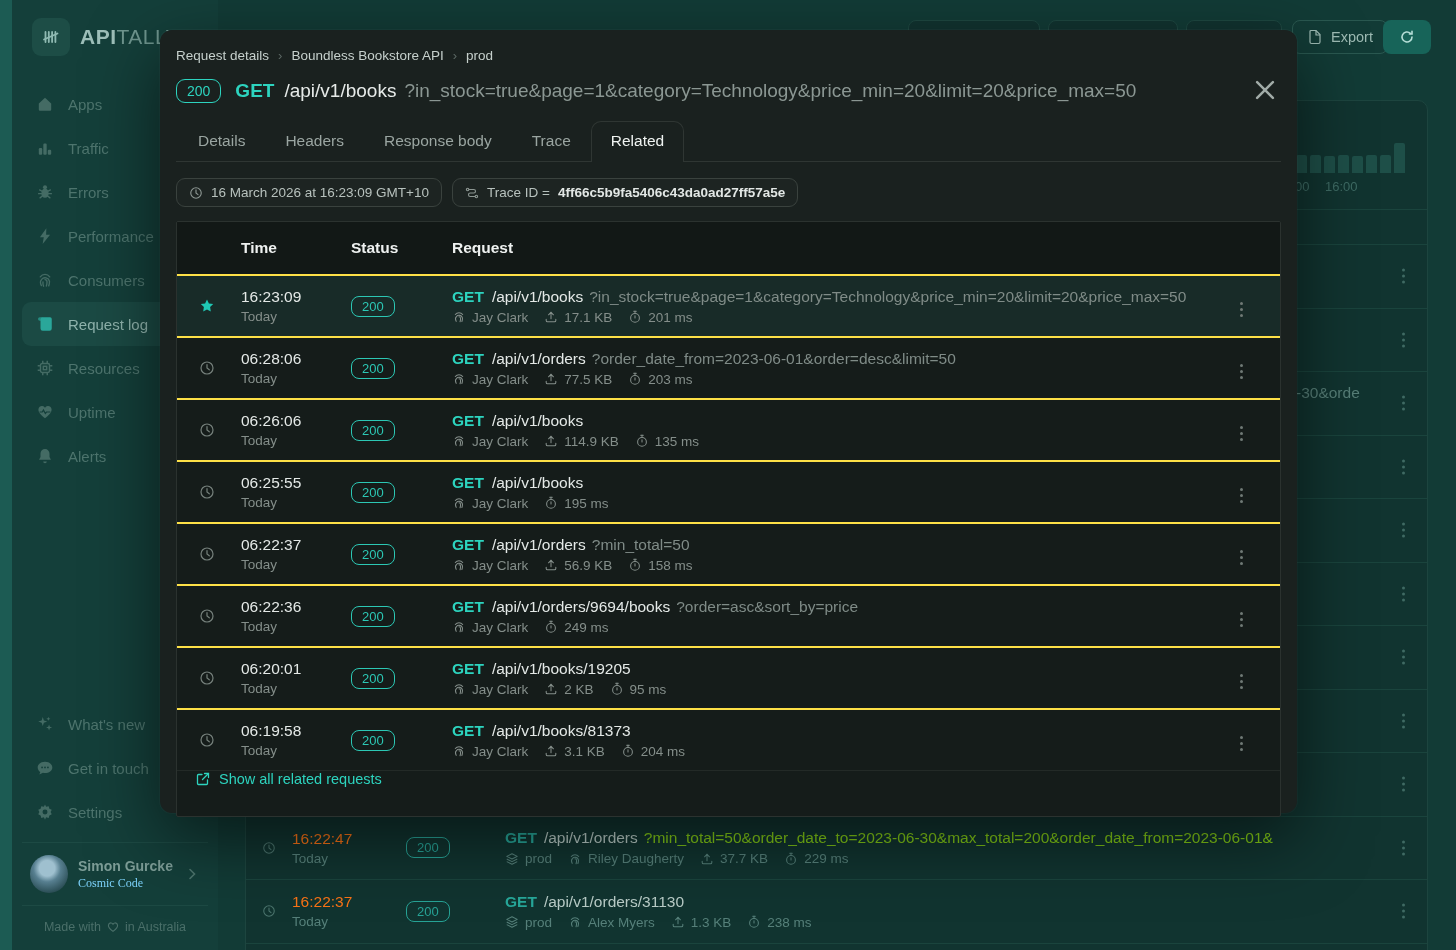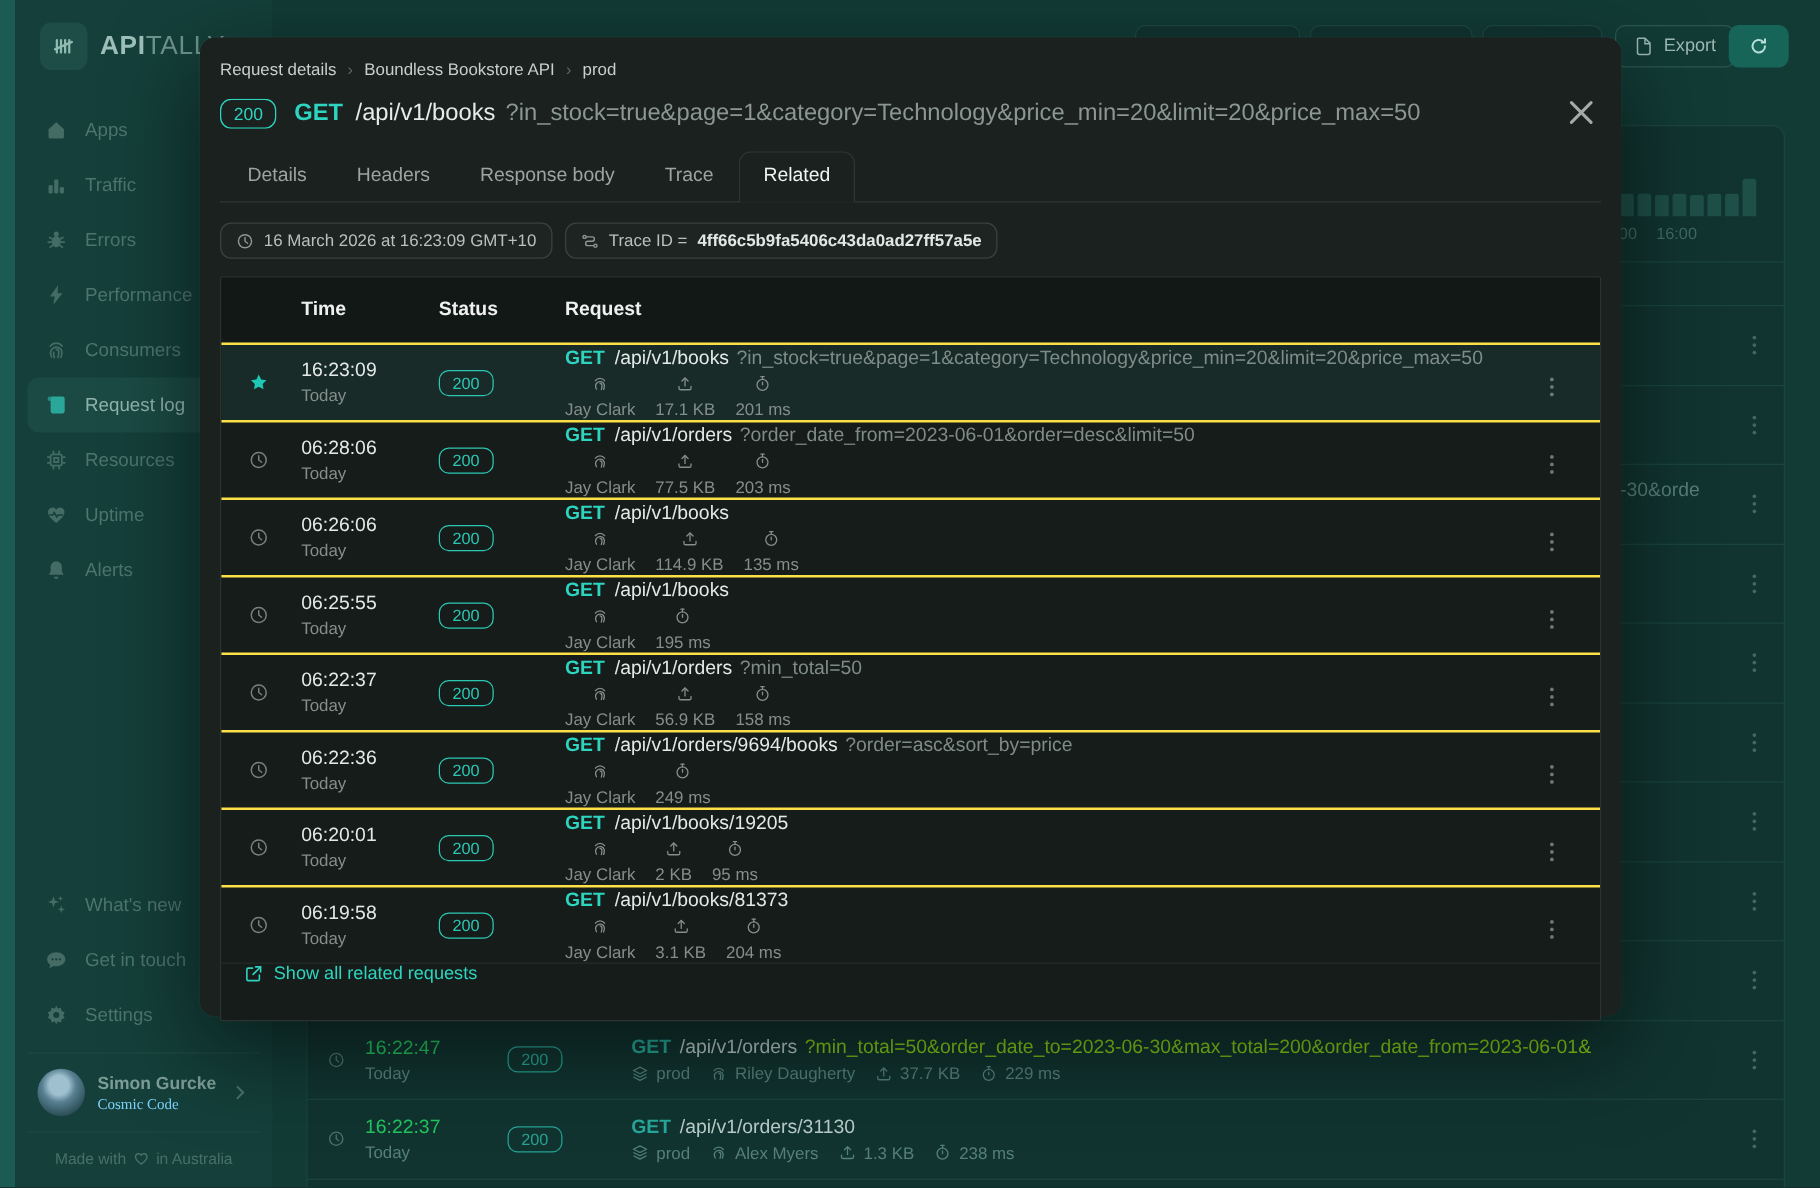--- a/index.html
+++ b/index.html
@@ -36,21 +36,21 @@
   .bgchart-bars i { display:block; width:11px; background:#1e4f48; border-radius:2px 2px 0 0; }
   .bgchart-labels { position:absolute; right:0; top:78px; width:190px; font-size:13px; color:#3e6b64; }
   .bgchart-labels span { position:absolute; top:0; }
   .bgchart-divider { position:absolute; left:0; right:0; top:108px; border-top:1px solid #1a443d; }
   .bgtable { position:absolute; left:0; right:0; top:143px; }
   .bgrow { position:relative; height:63.5px; border-top:1px solid #1a443d; }
   .bgrow .kebab { position:absolute; right:18px; top:50%; transform:translateY(-50%); }
   .fragment { position:absolute; left:1050px; top:12px; font-size:15.5px; color:#577f78; white-space:nowrap; }
   .bgrow-grid { display:grid; grid-template-columns:30px 114px 99px 1fr 44px; align-items:center; height:100%; padding-left:16px; overflow:hidden; }
   .bgrow .ricon { color:#4c756e; }
-  .bg-t1 { font-size:15.5px; color:#22c55e; }
+  .bg-t1 { font-size:15.5px; color:#f97316; }
   .bg-t2 { font-size:13.5px; color:#56807a; margin-top:3px; }
   .bg-badge { display:inline-block; border:1px solid #27a396; color:#27a396; font-size:13px; padding:2px 10px; border-radius:8px; }
   .bg-line1 { font-size:15.5px; white-space:nowrap; overflow:hidden; }
   .bg-line1 .method { color:#27a89a; font-weight:700; margin-right:7px; }
   .bg-line1 .path { color:#b9ccc7; }
   .bg-line1 .query { color:#84cc16; margin-left:6px; }
   .bg-line2 { display:flex; gap:16px; align-items:center; font-size:13.5px; color:#56807a; margin-top:4px; }
   .bg-line2 .seg { display:flex; gap:6px; align-items:center; }
 
   .kebab { display:inline-flex; flex-direction:column; gap:3px; cursor:pointer; padding:4px; }
@@ -85,21 +85,21 @@
   .mrow.starred .ricon.star { display:inline-flex; }
   .t1 { font-size:15.5px; color:#e4e9e7; }
   .t2 { font-size:13.5px; color:#848e8a; margin-top:3px; }
   .row-badge { display:inline-block; border:1px solid #2cc7b4; color:#2cc7b4; font-size:13px; padding:2px 10px; border-radius:8px; }
   .req-cell { overflow:hidden; }
   .rline1 { font-size:15.5px; white-space:nowrap; overflow:hidden; }
   .rline1 .method { color:#2dd4bf; font-weight:700; margin-right:8px; }
   .rline1 .path { color:#e4e9e7; }
   .rline1 .query { color:#7f8b87; margin-left:6px; }
   .rline2 { display:flex; gap:16px; align-items:center; font-size:13.5px; color:#848e8a; margin-top:4px; }
-  .rline2 .seg { display:flex; gap:6px; align-items:center;flex-direction:column; }
+  .rline2 .seg { display:flex; gap:6px; align-items:center; }
   .mrow .kebab i { background:#6f7975; }
   .rel-footer { height:46px; border-top:1px solid #232a27; display:flex; align-items:flex-start; padding-left:18px; }
   .footer-link { display:flex; align-items:center; gap:8px; color:#2dd4bf; font-size:14.5px; cursor:pointer; background:none; border:none; }
 
   .i { display:inline-flex; width:16px; height:16px; flex:none; }
   .i svg { width:100%; height:100%; }
   .i14 { width:14px; height:14px; }
   .i18 { width:18px; height:18px; }
   .i20 { width:20px; height:20px; }
 </style>

